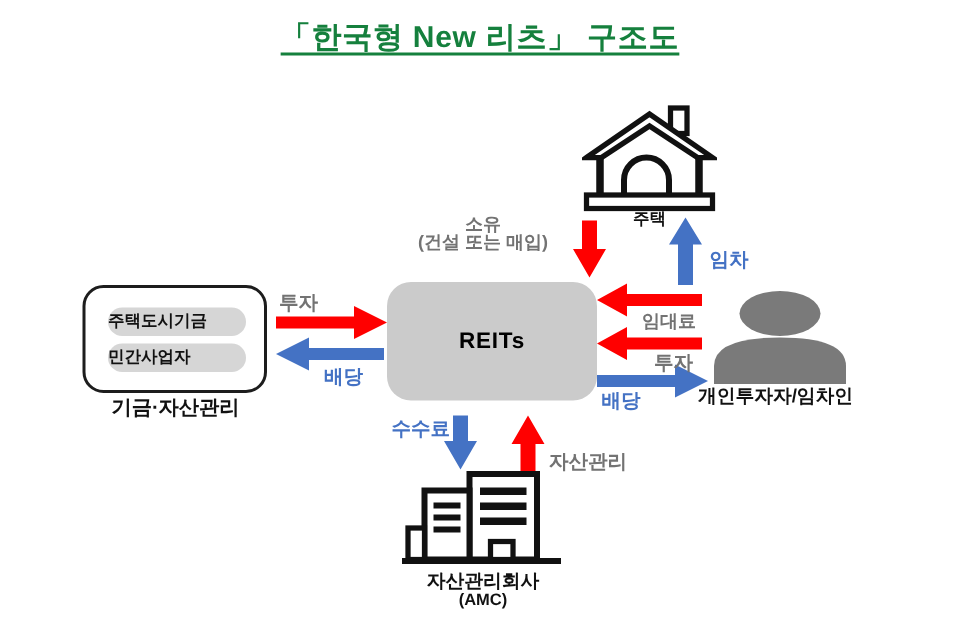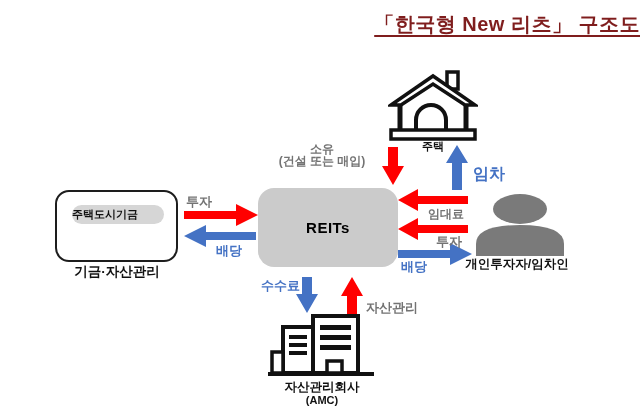--- a/index.html
+++ b/index.html
@@ -2,22 +2,22 @@
 <html><head>
 <meta charset="utf-8">
 <style>
   html,body{margin:0;padding:0;background:#ffffff;}
   .canvas{
     position:relative;width:640px;height:416px;background:#ffffff;overflow:hidden;
     font-family:"Liberation Sans","DejaVu Sans",sans-serif;font-weight:700;color:#111;
   }
   .abs{position:absolute;}
   .title{
-    left:0;top:11px;width:640px;text-align:right;font-size:20px;letter-spacing:.5px;
-    text-decoration:underline;text-underline-offset:4px;text-decoration-thickness:2px;color:#7f1d1d;
+    left:0;top:11px;width:640px;text-align:center;font-size:20px;letter-spacing:.5px;
+    text-decoration:underline;text-underline-offset:4px;text-decoration-thickness:2px;color:#15803d;
   }
   .overlay{left:0;top:0;width:640px;height:416px;pointer-events:none;}
   .lbl{white-space:nowrap;line-height:1.05;}
   .c-red{color:#737373;}
   .c-blue{color:#4472c4;}
   .own-label{left:258px;top:143px;width:128px;text-align:center;font-size:12px;line-height:12px;}
   .housing-label{left:402px;top:141px;width:62px;text-align:center;font-size:11px;}
   .fund-box{left:55px;top:190px;width:123px;height:72px;border:2px solid #1d1d1d;border-radius:14px;background:#fff;box-sizing:border-box;}
   .pill{left:72px;width:92px;height:19px;background:#d6d6d6;border-radius:10px;font-size:11px;line-height:19px;}
   .fund-caption{left:38px;top:265px;width:158px;text-align:center;font-size:13.5px;}
@@ -53,24 +53,25 @@
     <path d="M28,62 L28,52 A15,15 0 0 1 58,52 L58,62" fill="#fff" stroke="#111" stroke-width="4"></path>
     <rect x="3" y="62" width="84" height="9" fill="#fff" stroke="#111" stroke-width="3.5"></rect>
   </svg>
   <div class="abs lbl housing-label">주택</div>
 
   <div class="abs own-label c-red">
     <span>소유</span><br>
     <span>(건설 또는 매입)</span>
   </div>
 
-  <div class="abs lbl c-blue" style="left:473px;top:166px;font-size:16px;text-align:right;">임차</div>
+  <div class="abs lbl c-blue" style="left:473px;top:166px;font-size:13px;text-align:right;">임차</div>
 
   <div class="abs fund-box"></div>
   <div class="abs pill" style="top:205px;">주택도시기금</div>
+  <div class="abs pill" style="top:229px;">민간사업자</div>
   <div class="abs lbl fund-caption">기금·자산관리</div>
 
   <div class="abs lbl c-red" style="left:186px;top:195px;font-size:13px;">투자</div>
   <div class="abs lbl c-blue" style="left:216px;top:244px;font-size:13px;">배당</div>
 
   <div class="abs reits-box">REITs</div>
 
   <div class="abs lbl c-red" style="left:428px;top:208px;font-size:12px;">임대료</div>
   <div class="abs lbl c-red" style="left:436px;top:235px;font-size:13px;">투자</div>
   <div class="abs lbl c-blue" style="left:401px;top:260px;font-size:13px;">배당</div>

